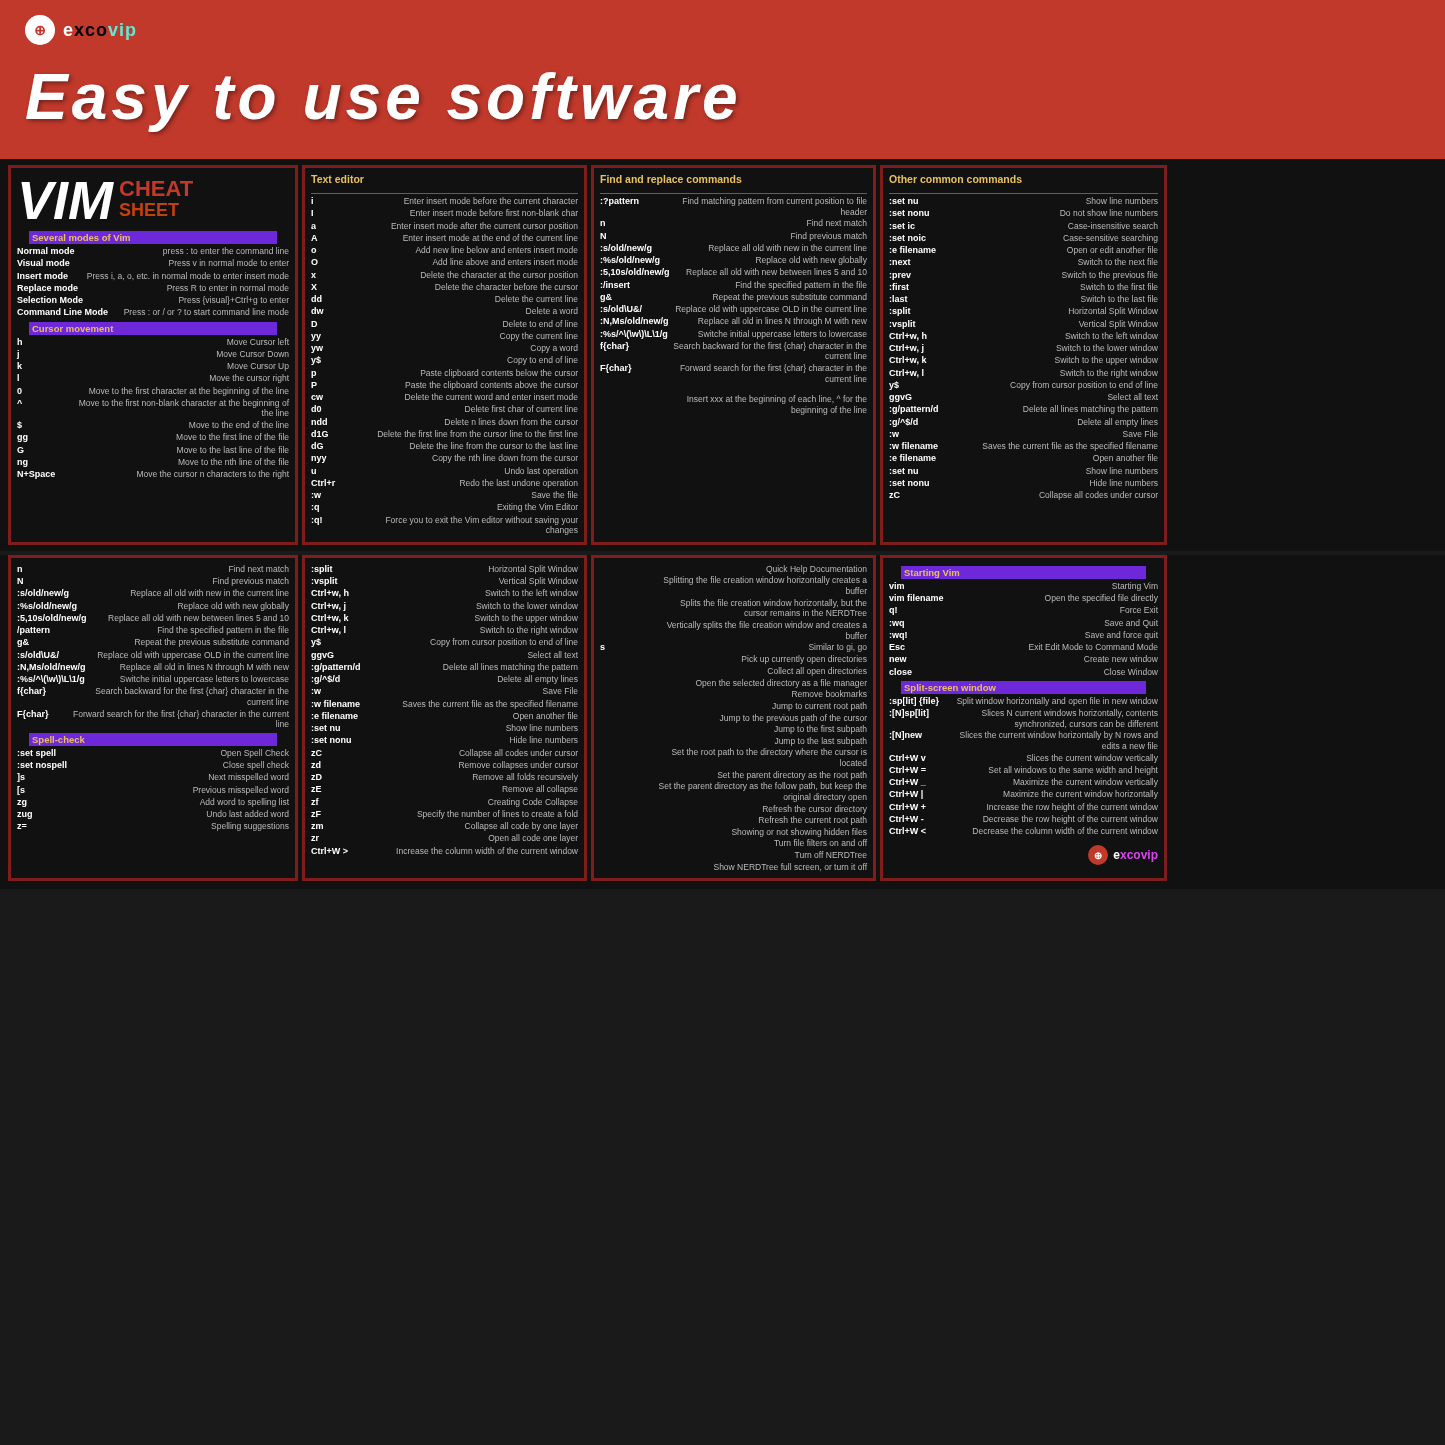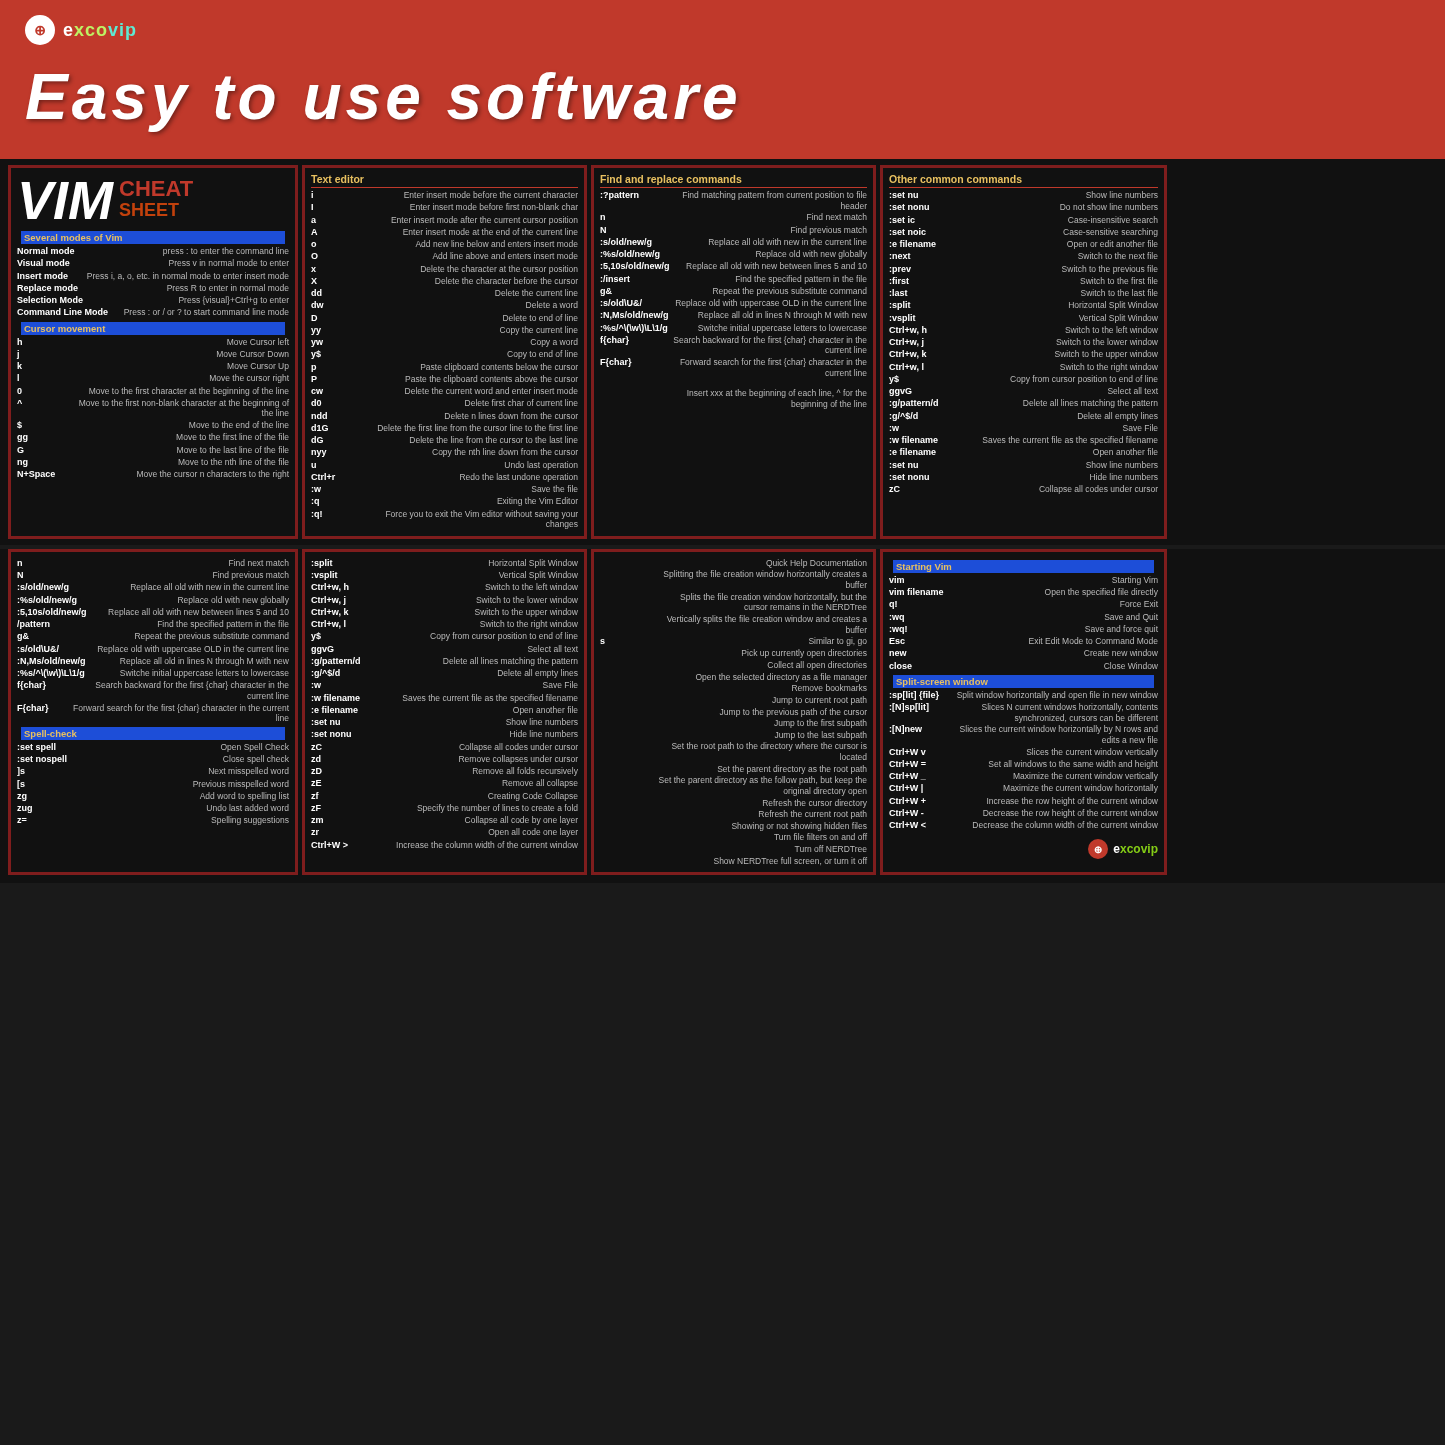--- a/index.html
+++ b/index.html
@@ -48,36 +48,36 @@
       font-size: 64px;
       font-weight: 900;
       letter-spacing: 4px;
       font-style: italic;
       text-shadow: 2px 2px 4px rgba(0,0,0,0.4);
       padding: 10px 0 5px;
     }
 
     .block { background: #111; border: 3px solid #7f1d1d; padding: 5px 6px; }
 
-    .bt { color: #e8c060; font-size: 10.5px; font-weight: bold; border-bottom: 1px solid #c0392b; padding-bottom: 2px; margin-bottom: 2px; }
+    .bt { color: #e8c060; font-size: 10.5px; font-weight: bold; border-bottom: 1px solid #c0392b; padding-bottom: 8px; margin-bottom: 2px; }
 
     .r { display: flex; justify-content: space-between; font-size: 9px; margin: 1px 0; line-height: 1.25; }
     .k { color: #fff; font-weight: bold; min-width: 55px; font-size: 9px; }
     .v { color: #bbb; font-size: 8.5px; text-align: right; flex: 1; }
 
-    .stitle { color: #e8c060; font-size: 9.5px; font-weight: bold; background: #1d4ed8; padding: 1px 3px; margin: 3px 4px 2px; }
+    .stitle { color: #e8c060; font-size: 9.5px; font-weight: bold; background: #6d28d9; padding: 1px 3px; margin: 3px 12px 2px; }
   </style>
 </head>
 <body>
 
 <div class="header">
   <div class="logo-area">
     <div class="logo-icon">⊕</div>
     <span class="logo-text">
-      <span style="color:#fff">e</span><span style="color:#bef264">xco</span><span style="color:#5eead4">vip</span>
+      <span style="color:#fff">e</span><span style="color:#000000">xco</span><span style="color:#5eead4">vip</span>
     </span>
   </div>
   <div class="main-title">Easy to use software</div>
 </div>
 
 <div style="padding:6px 8px; background:#111; display:grid; grid-template-columns:290px 285px 285px 287px; gap:4px;">
 
   <div class="block">
     <div style="display:flex;align-items:flex-start;gap:6px;margin-bottom:4px;">
       <div style="font-size:54px;font-weight:900;color:#fff;font-style:italic;line-height:1;">VIM</div>
@@ -784,17 +784,17 @@
         <span class="k">Ctrl+W -</span>
         <span class="v">Decrease the row height of the current window</span>
       </div>
     <div class="r">
         <span class="k">Ctrl+W &lt;</span>
         <span class="v">Decrease the column width of the current window</span>
       </div>
 
     <div style="display:flex;align-items:center;justify-content:flex-end;gap:5px;margin-top:8px;">
       <div style="width:20px;height:20px;background:#c0392b;border-radius:50%;display:flex;align-items:center;justify-content:center;font-size:10px;color:#fff;font-weight:bold;">⊕</div>
-      <span style="color:#fff;font-size:12px;font-weight:bold;">e<span style="color:#84cc16">xcovip</span></span>
+      <span style="color:#fff;font-size:12px;font-weight:bold;">e<span style="color:#d946ef">xcovip</span></span>
     </div>
   </div>
 
 </div>
 
 </body></html>

